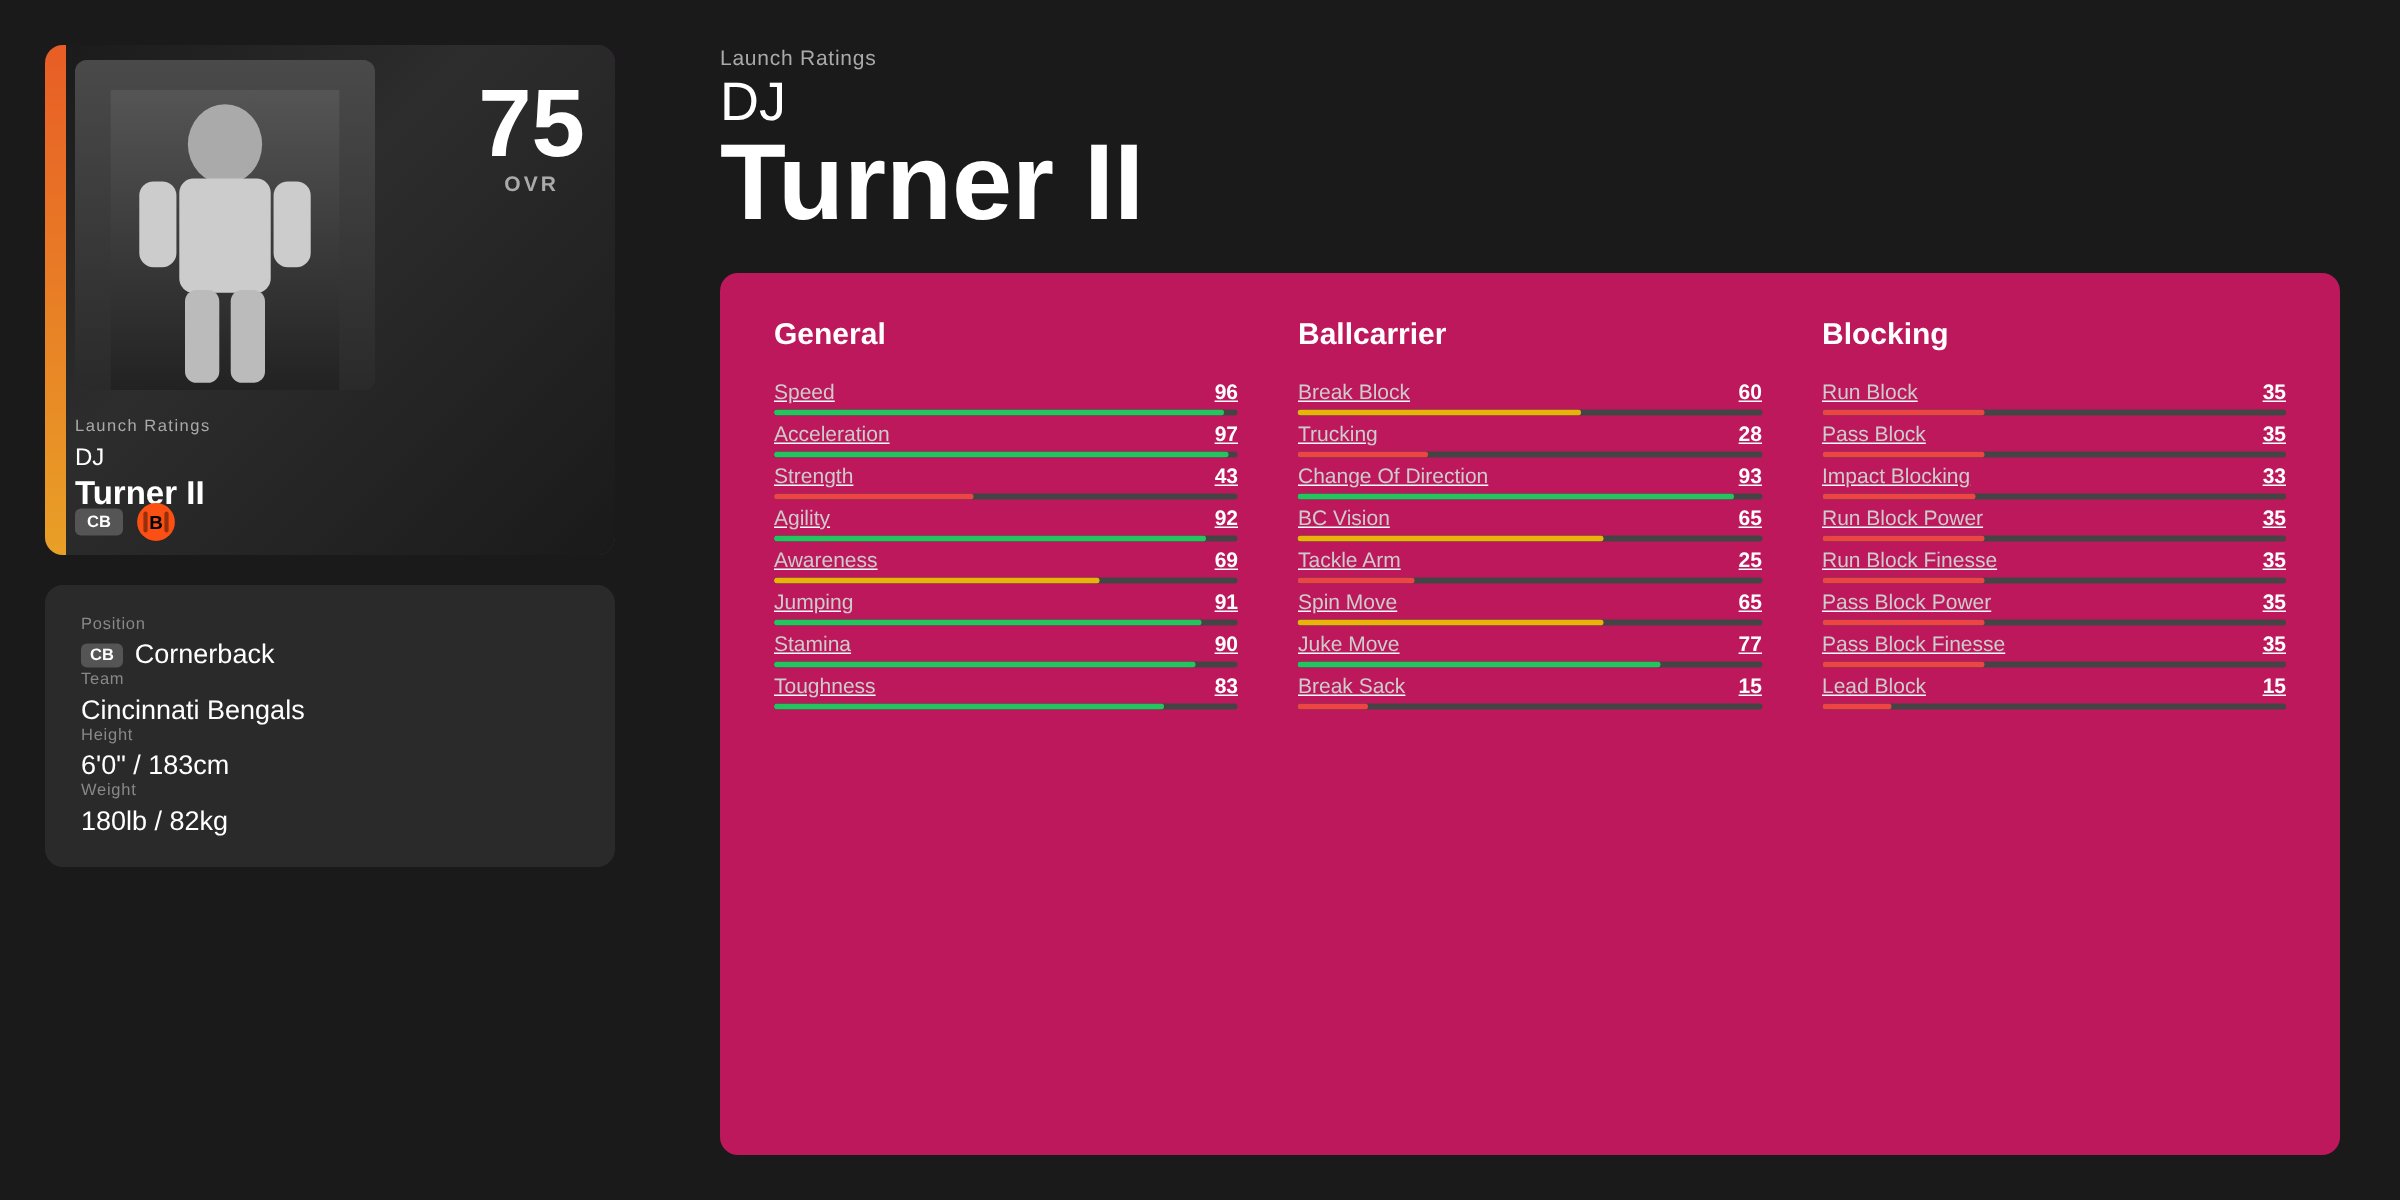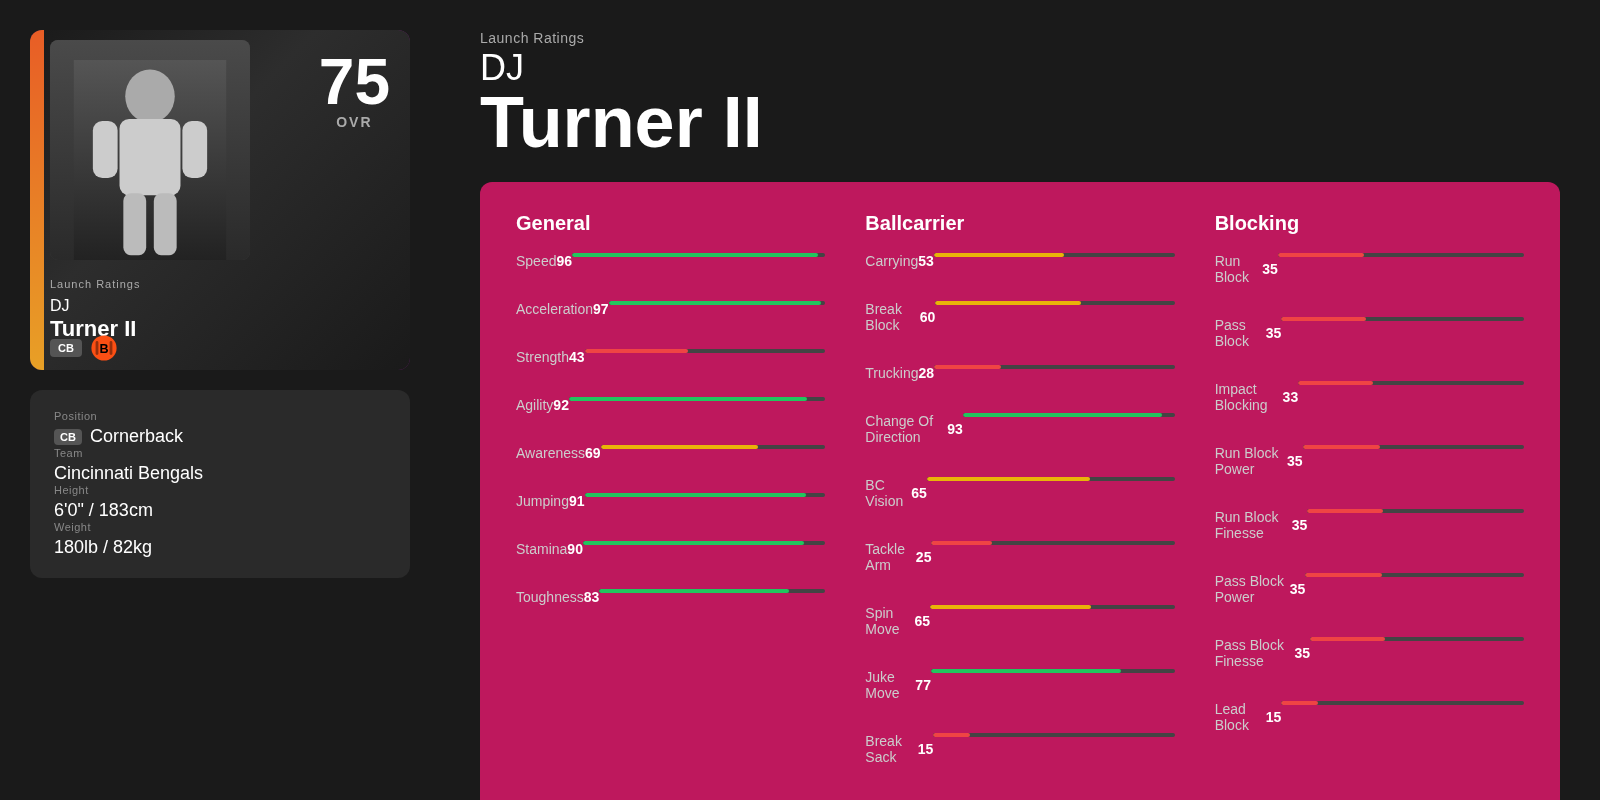--- a/index.html
+++ b/index.html
@@ -240,22 +240,23 @@
 
     .stats-column-header {
       font-size: 20px;
       font-weight: 700;
       color: #ffffff;
       margin-bottom: 18px;
     }
 
     .stat-row {
       display: flex;
-      flex-direction: row;
-      margin-bottom: 28px;
+      flex-direction: column;
+      margin-bottom: 4px;
+      text-decoration: underline;
     }
 
     .stat-top {
       display: flex;
       justify-content: space-between;
       align-items: center;
       margin-bottom: 4px;
     }
 
     .stat-name {
@@ -449,29 +450,20 @@
         </div>
       </div>
         </div>
     </div>
 
     <div class="stats-column">
       <div class="stats-column-header">Ballcarrier</div>
       <div id="ballcarrier-stats">
           <div class="stat-row">
         <div class="stat-top">
-          <span class="stat-name">Carrying</span>
-          <span class="stat-value">53</span>
-        </div>
-        <div class="stat-bar-track">
-          <div class="stat-bar-fill bar-yellow" style="width: 54%"></div>
-        </div>
-      </div>
-          <div class="stat-row">
-        <div class="stat-top">
           <span class="stat-name">Break Block</span>
           <span class="stat-value">60</span>
         </div>
         <div class="stat-bar-track">
           <div class="stat-bar-fill bar-yellow" style="width: 61%"></div>
         </div>
       </div>
           <div class="stat-row">
         <div class="stat-top">
           <span class="stat-name">Trucking</span>

